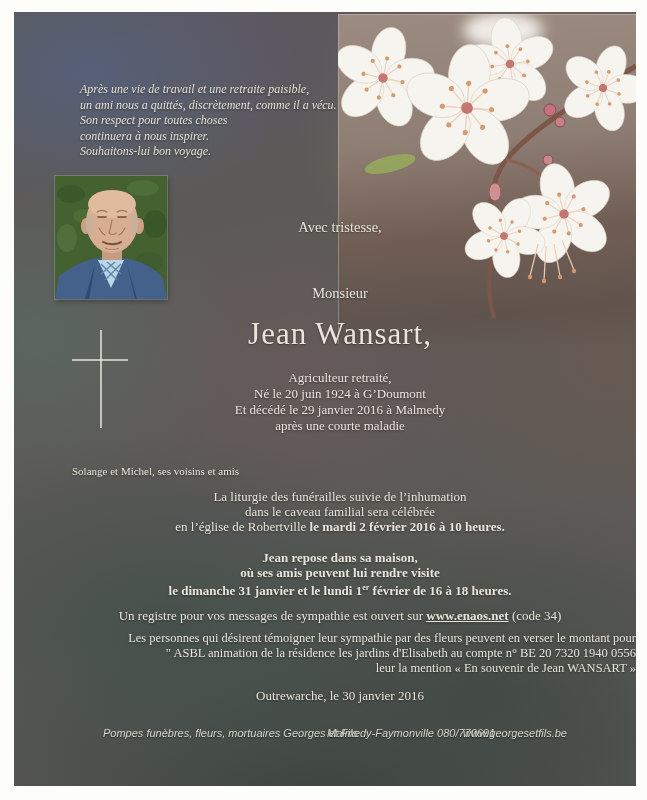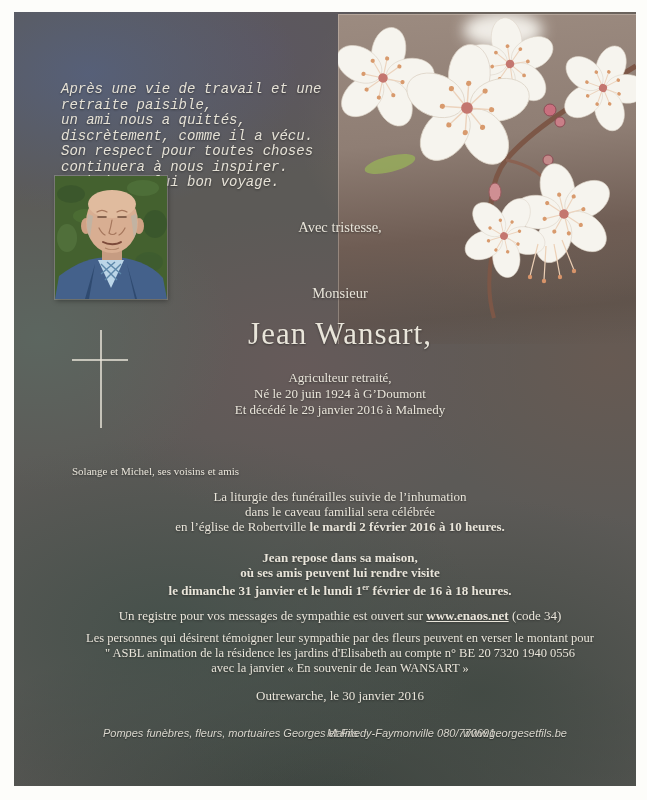--- a/index.html
+++ b/index.html
@@ -18,33 +18,33 @@
       radial-gradient(ellipse 300px 240px at 96% 45%, rgba(104,90,82,0.9),  rgba(104,90,82,0) 70%),
       radial-gradient(ellipse 280px 220px at 4% 42%,  rgba(92,104,97,0.85), rgba(92,104,97,0) 70%),
       radial-gradient(ellipse 320px 220px at 46% 46%, rgba(104,90,90,0.8),  rgba(104,90,90,0) 70%),
       radial-gradient(ellipse 420px 260px at 25% 80%, rgba(68,80,74,0.95),  rgba(68,80,74,0) 75%),
       radial-gradient(ellipse 420px 260px at 75% 88%, rgba(66,74,68,0.95),  rgba(66,74,68,0) 75%),
       radial-gradient(ellipse 520px 220px at 50% 101%,rgba(56,64,59,0.9),   rgba(56,64,59,0) 78%);
   }
   .txt{color:#e9e5da;text-shadow:0 1px 2px rgba(25,25,25,0.55);}
   .center-col{position:absolute;left:30px;width:592px;text-align:center;}
   .epitaph{
-    position:absolute;left:47px;top:70px;width:300px;
-    font-style:italic;font-size:14px;line-height:15.5px;color:#e6e2d7;font-family:Liberation Mono, monospace;
+    position:absolute;left:66px;top:70px;width:300px;
+    font-style:italic;font-size:12px;line-height:15.5px;color:#e6e2d7;
   }
   .announce{top:206px;font-size:14.5px;line-height:18px;}
   .monsieur{top:273px;font-size:14.5px;}
   .deceased-name{top:304px;font-size:31px;letter-spacing:1px;}
   .details{top:358px;font-size:13px;line-height:16px;}
   .family{position:absolute;left:58px;top:452px;font-size:11px;line-height:15.5px;}
   .liturgy{top:477px;font-size:13px;line-height:15.2px;}
   .visit{top:539px;font-size:13px;line-height:14.8px;font-weight:bold;}
   .registry{top:596px;font-size:13px;}
   .registry .u{text-decoration:underline;font-weight:bold;}
-  .donation{top:619px;font-size:12.5px;line-height:15px;}
+  .donation{top:619px;font-size:12.5px;line-height:15px;text-align:right;}
   .dateline{top:676px;font-size:13px;}
   .footer-item{
     position:absolute;font-family:"Liberation Sans", sans-serif;font-style:italic;
     font-size:11px;color:#d9d6cd;text-shadow:0 1px 1px rgba(20,20,20,0.5);top:715px;white-space:nowrap;
   }
   .blossom-inset{
     position:absolute;right:0;top:2px;width:298px;height:330px;
     background:linear-gradient(175deg,#9c8b80 0%, #8f7e74 38%, #73614f57 1%, #6f5d54 66%, rgba(92,74,63,0.4) 88%, rgba(92,74,63,0) 100%);
     background:linear-gradient(175deg,#9c8b80 0%, #8f7e74 38%, #6f5d54 66%, rgba(92,74,63,0.4) 88%, rgba(92,74,63,0) 100%);
     box-shadow:inset 1px 1px 0 rgba(225,214,202,0.35);
@@ -204,20 +204,21 @@
   </div>
 
   <div class="center-col monsieur txt">Monsieur</div>
 
   <div class="center-col deceased-name txt">Jean Wansart,</div>
 
   <div class="center-col details txt">
     <div>Agriculteur retraité,</div>
     <div>Né le 20 juin 1924 à G’Doumont</div>
     <div>Et décédé le 29 janvier 2016 à Malmedy</div>
+    <div>après une courte maladie</div>
   </div>
 
   <div class="family txt">
     <div>Solange et Michel, ses voisins et amis</div>
   </div>
 
   <div class="center-col liturgy txt">
     <div>La liturgie des funérailles suivie de l’inhumation</div>
     <div>dans le caveau familial sera célébrée</div>
     <div>
@@ -233,21 +234,21 @@
     </div>
   </div>
 
   <div class="center-col registry txt">
     <span>Un registre pour vos messages de sympathie est ouvert sur </span><span class="u">www.enaos.net</span><span> (code 34)</span>
   </div>
 
   <div class="center-col donation txt">
     <div>Les personnes qui désirent témoigner leur sympathie par des fleurs peuvent en verser le montant pour</div>
     <div>" ASBL animation de la résidence les jardins d'Elisabeth au compte n° BE 20 7320 1940 0556</div>
-    <div>avec la janvier « En souvenir de Jean WANSART »</div>
+    <div>leur la mention « En souvenir de Jean WANSART »</div>
   </div>
 
   <div class="center-col dateline txt">Outrewarche, le 30 janvier 2016</div>
 
   <div>
     <span class="footer-item" style="left:89px;">Pompes funèbres, fleurs, mortuaires Georges et Fils</span>
     <span class="footer-item" style="left:313px;">Malmedy-Faymonville  080/770691</span>
     <span class="footer-item" style="left:449px;">www.georgesetfils.be</span>
   </div>
 

